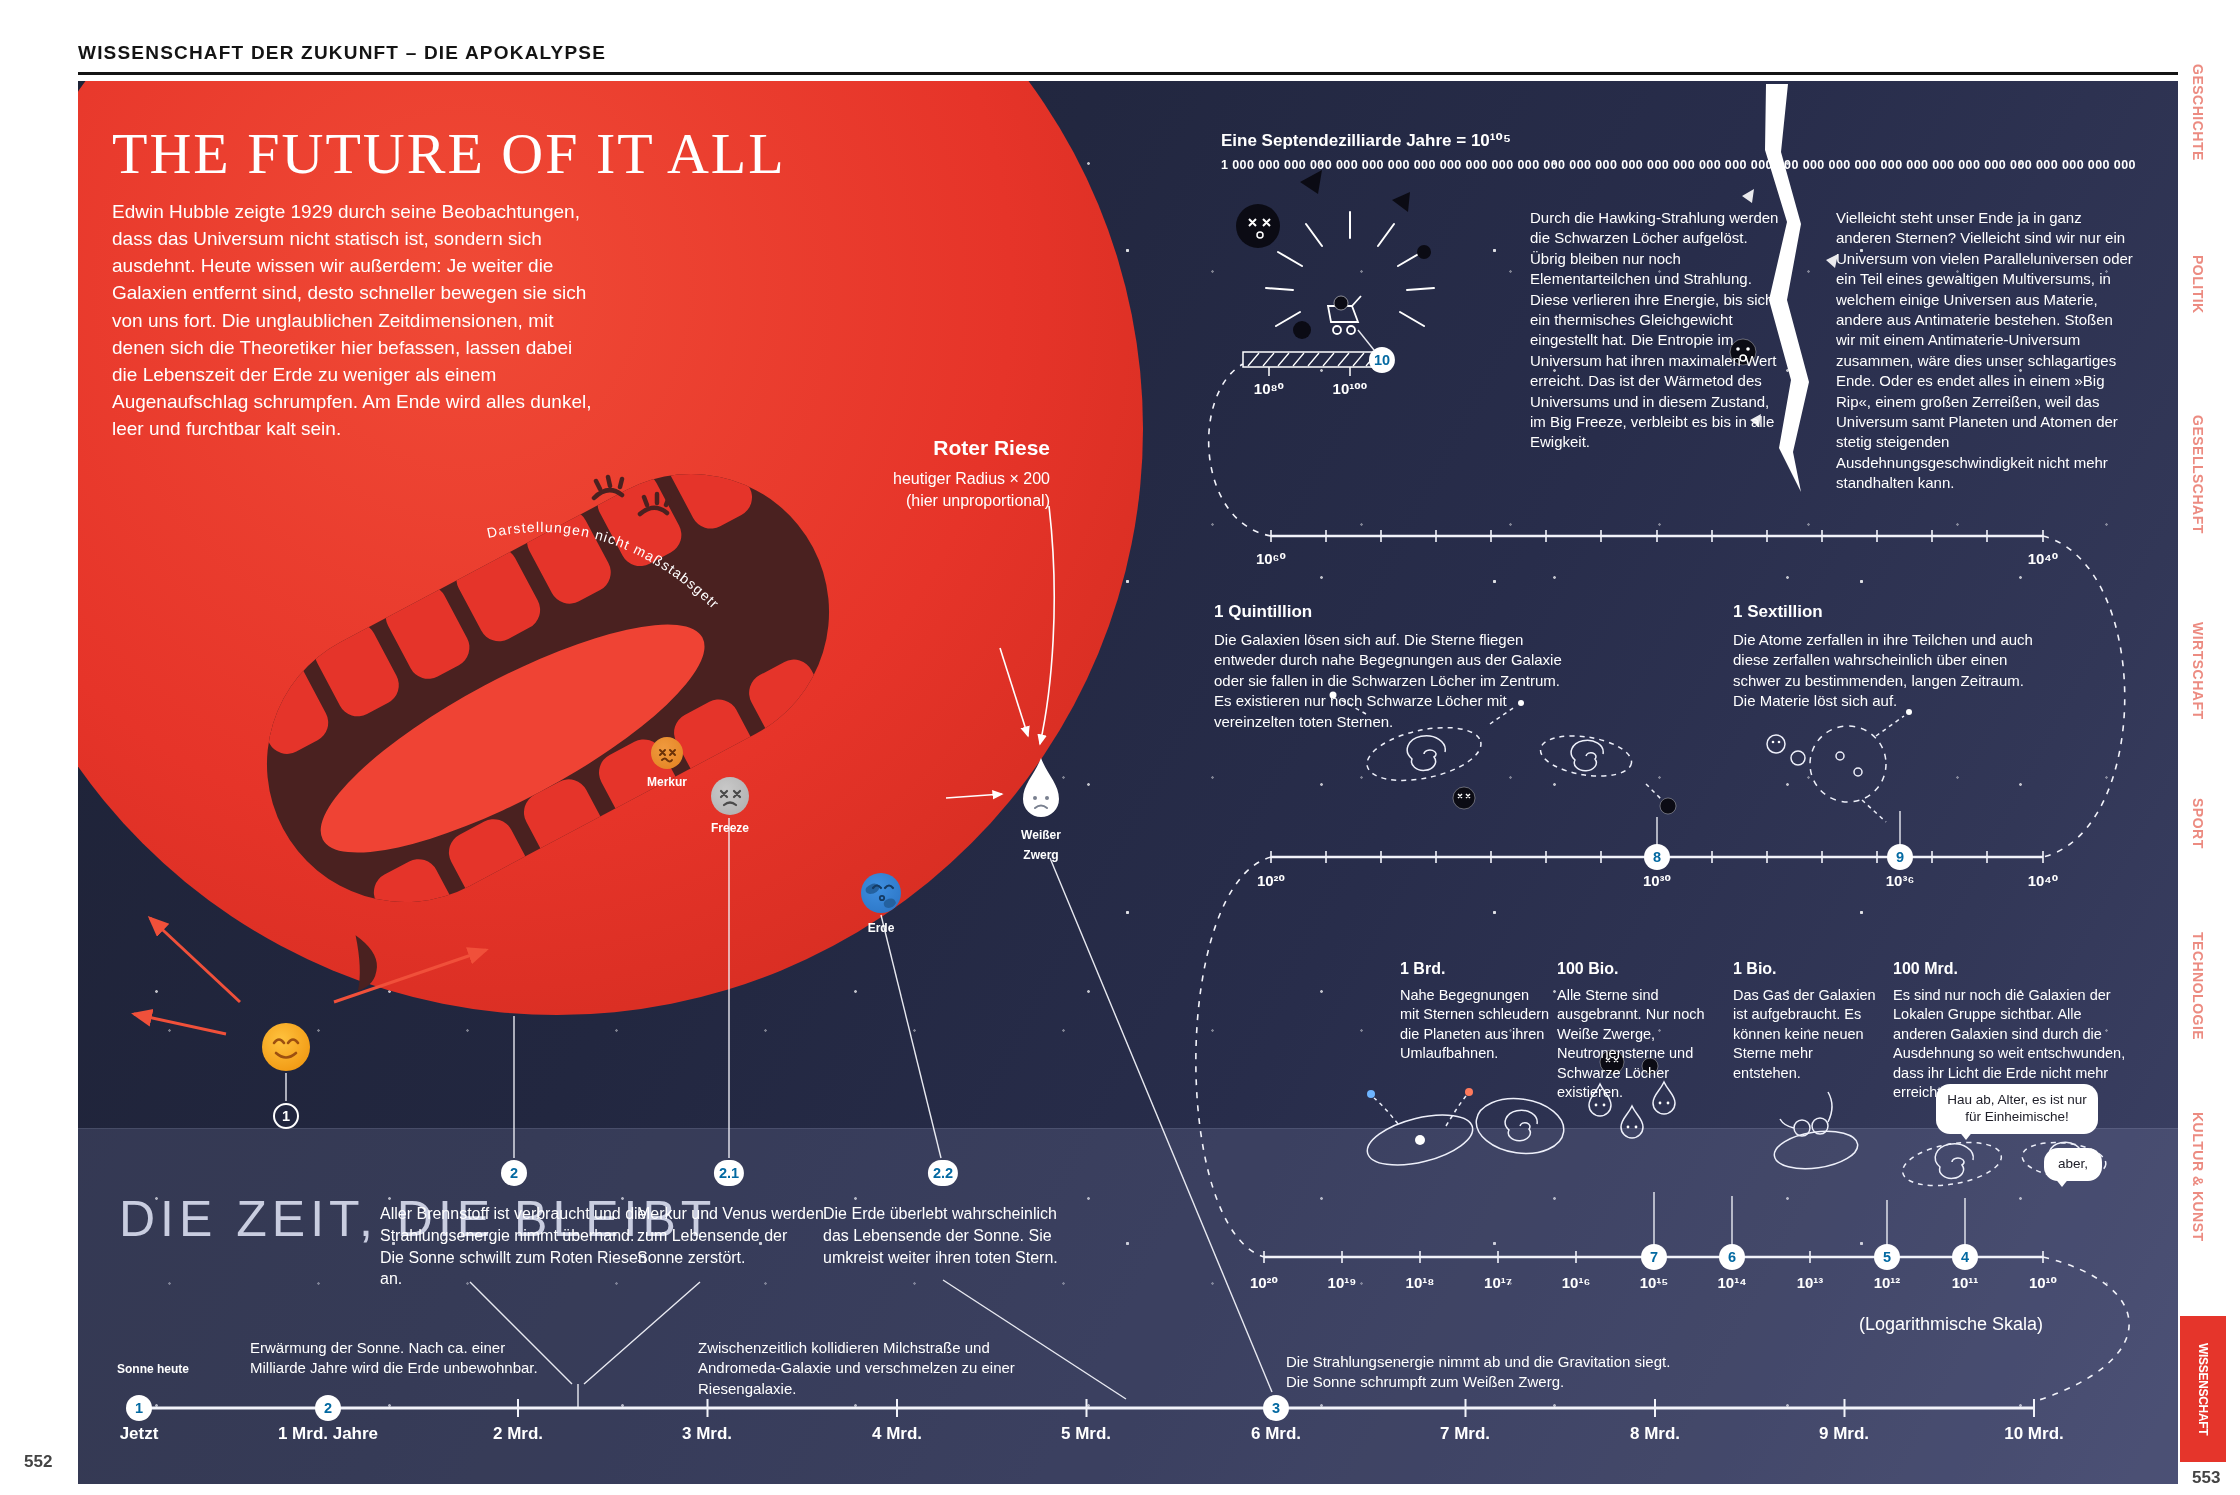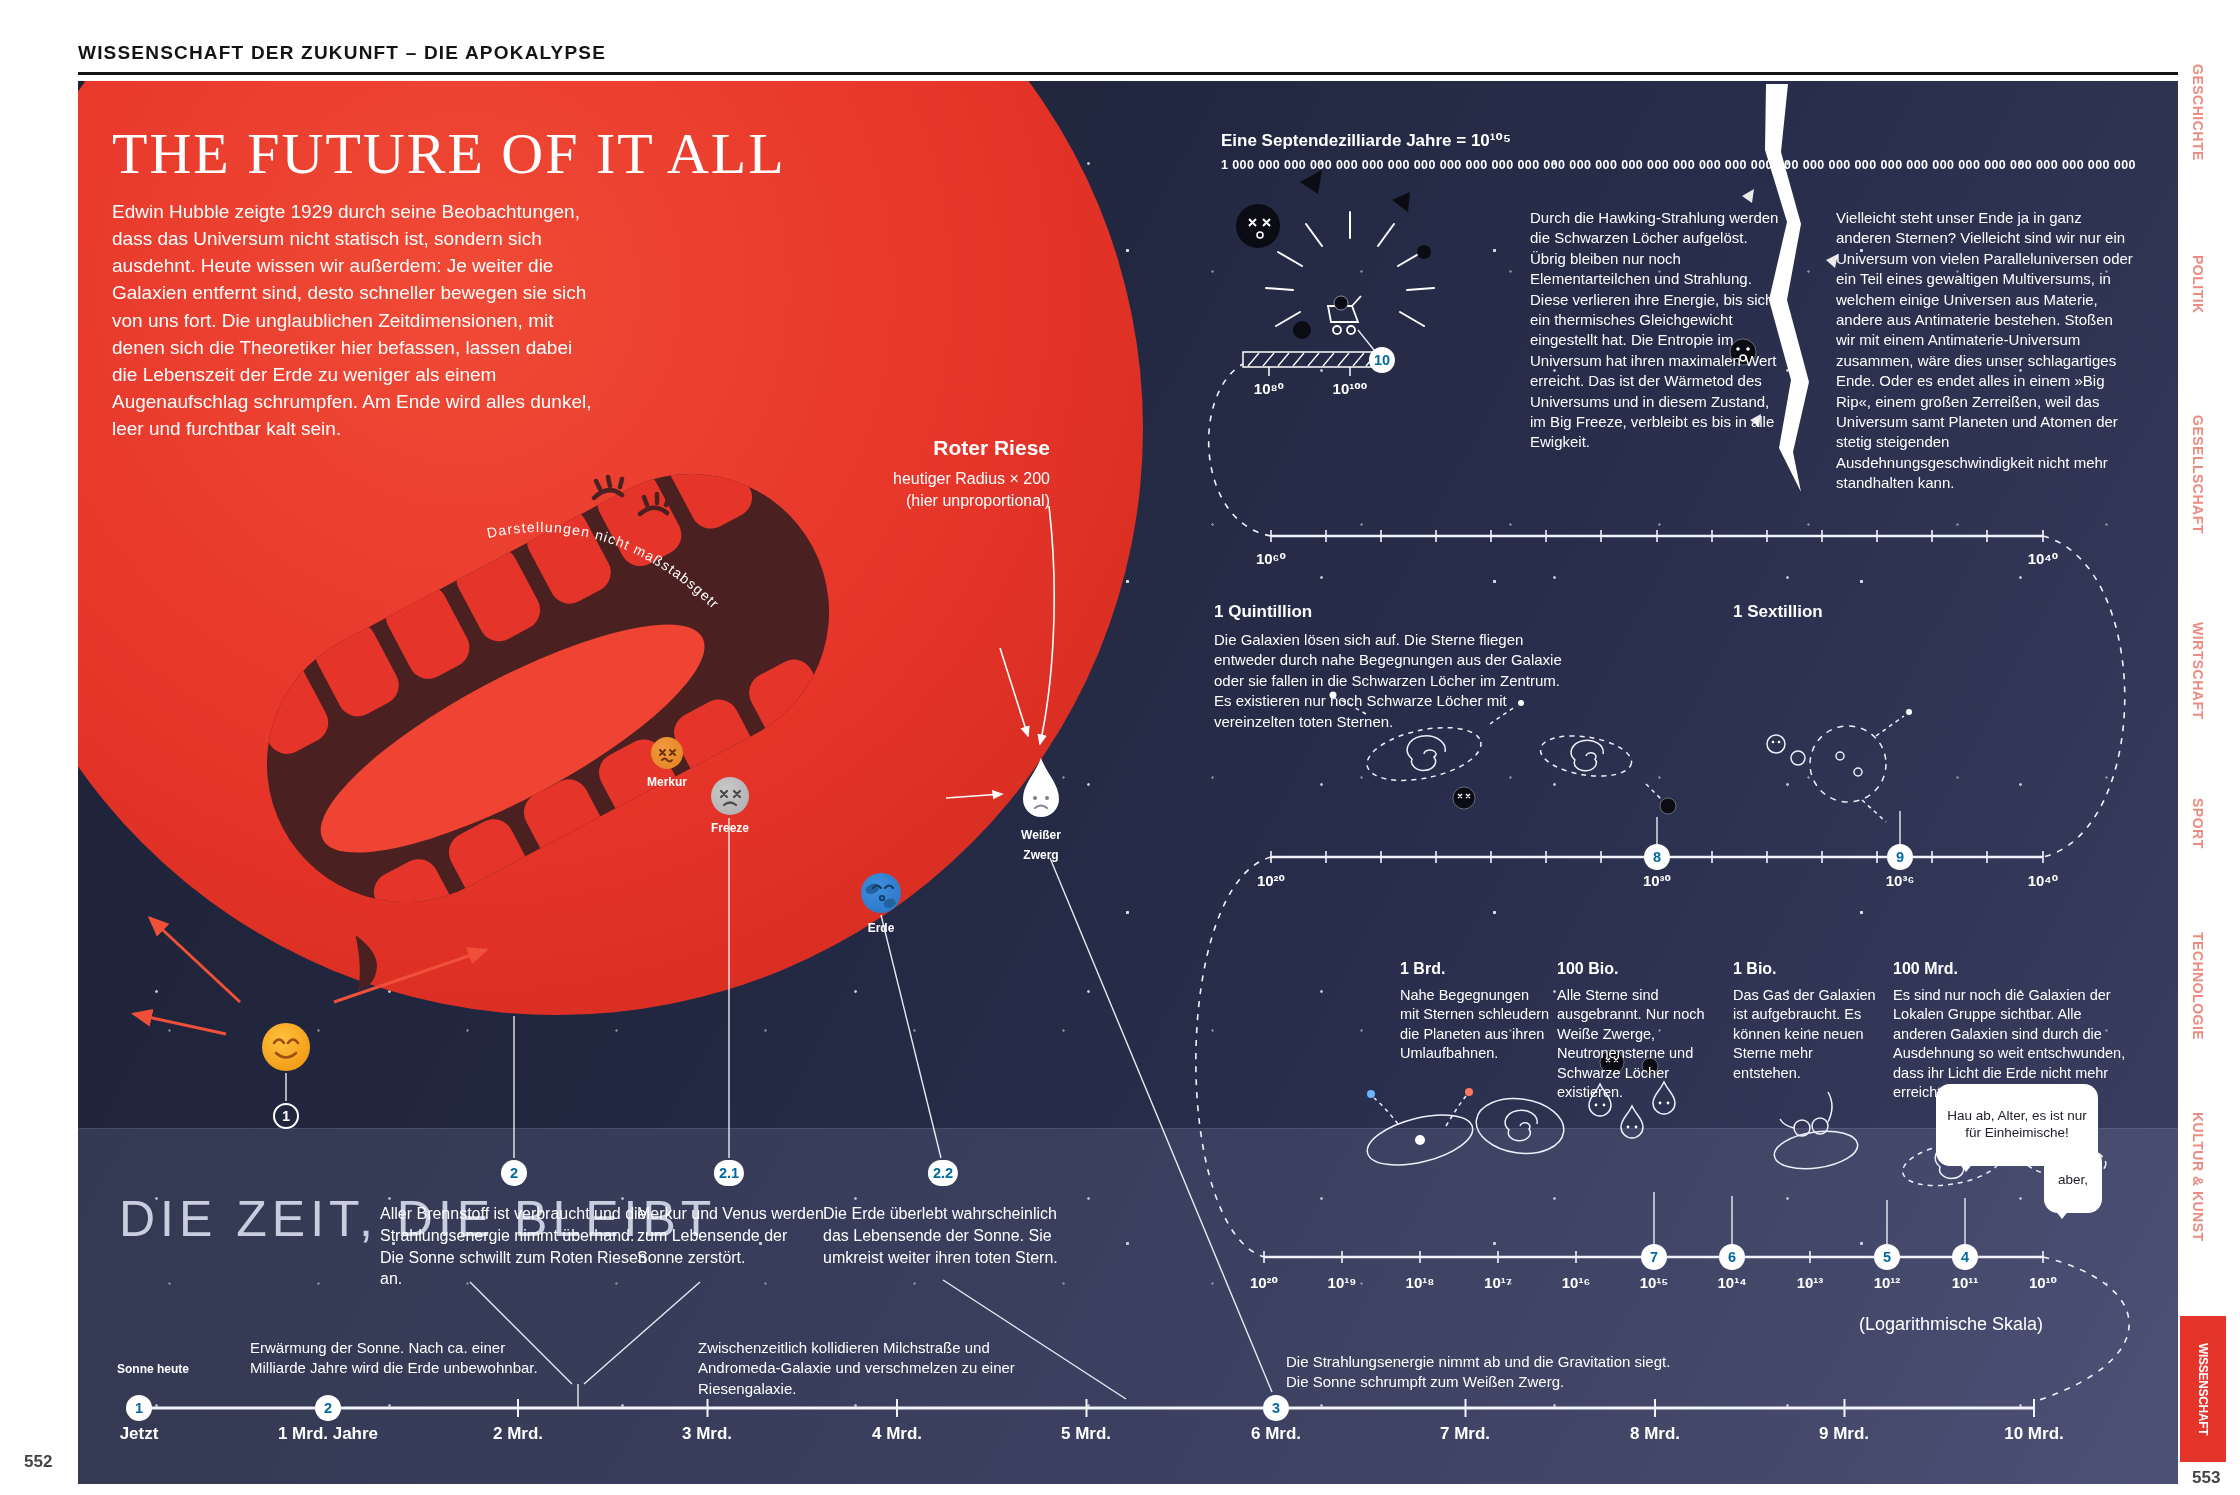--- a/index.html
+++ b/index.html
@@ -28,21 +28,21 @@
 .sun{background:radial-gradient(circle at 40% 35%,#ffc23e,#f29c16 75%)}
 .mercury{background:radial-gradient(circle at 40% 35%,#f09a3e,#e2811f)}
 .venus{background:radial-gradient(circle at 40% 35%,#c9c9c9,#adadad)}
 .earth{background:radial-gradient(circle at 40% 35%,#3e8fe0,#2a72c2)}
 .rg-block{position:absolute;left:842px;top:436px;width:208px;text-align:right;color:#fff}
 .rg-label{font-weight:bold;font-size:21px;margin-bottom:8px}
 .rg-sub{font-size:16px;line-height:1.35}
 .section-title{position:absolute;left:119px;top:1190px;font-size:50px;letter-spacing:5px;color:#c9cde0;font-weight:normal}
 .septen{position:absolute;left:1221px;top:130px;color:#fff;font-weight:bold;font-size:17px}
 .num-line{position:absolute;left:1221px;top:158px;width:951px;color:#fff;font-weight:bold;font-size:12.5px;letter-spacing:.4px;white-space:nowrap;overflow:hidden}
-.bubble{position:absolute;background:#fff;color:#20202a;border-radius:14px;padding:24px 10px;font-size:13.5px;line-height:1.25;text-align:center;z-index:6}
+.bubble{position:absolute;background:#fff;color:#20202a;border-radius:14px;padding:8px 10px;font-size:13.5px;line-height:1.25;text-align:center;z-index:6}
 .bubble:after{content:"";position:absolute;left:22px;bottom:-14px;border:8px solid transparent;border-top:10px solid #fff}
 .bubble.small:after{left:10px}
 .tab{position:absolute;left:2190px;writing-mode:vertical-rl;font-weight:bold;font-size:14px;letter-spacing:.5px;color:#ec8b81;white-space:nowrap}
 .tab-active{position:absolute;left:2180px;top:1316px;width:46px;height:146px;background:#e5352b;display:flex;align-items:center;justify-content:center;overflow:hidden}
 .tab-active span{writing-mode:vertical-rl;color:#fff;font-weight:bold;font-size:12px;letter-spacing:-.3px;white-space:nowrap}
 .pagenum{position:absolute;color:#444;font-weight:bold;font-size:17px}
 .col-title{position:absolute;color:#fff;font-weight:bold;font-size:16px}
 .col-body{position:absolute;color:#fff;font-size:14.5px;line-height:1.34}
 .lognote{position:absolute;left:1813px;top:1314px;width:230px;text-align:right;color:#fff;font-size:18px}
 </style>
@@ -313,20 +313,21 @@
       <div class="ticklab sup" style="left:1269px;top:380px">10⁸⁰</div>
       <div class="ticklab sup" style="left:1350px;top:380px">10¹⁰⁰</div>
       <div class="marker" style="left:1382px;top:360px">10</div>
 
       <div class="ticklab sup" style="left:1271px;top:550px">10⁶⁰</div>
       <div class="ticklab sup" style="left:2043px;top:550px">10⁴⁰</div>
 
       <div class="h-bold" style="left:1214px;top:602px">1 Quintillion</div>
       <div class="note sm" style="left:1214px;top:630px;width:350px">Die Galaxien lösen sich auf. Die Sterne fliegen entweder durch nahe Begegnungen aus der Galaxie oder sie fallen in die Schwarzen Löcher im Zentrum. Es existieren nur noch Schwarze Löcher mit vereinzelten toten Sternen.</div>
       <div class="h-bold" style="left:1733px;top:602px">1 Sextillion</div>
+      <div class="note sm" style="left:1733px;top:630px;width:310px">Die Atome zerfallen in ihre Teilchen und auch diese zerfallen wahrscheinlich über einen schwer zu bestimmenden, langen Zeitraum. Die Materie löst sich auf.</div>
 
       <div class="ticklab sup" style="left:1271px;top:872px">10²⁰</div>
       <div class="ticklab sup" style="left:1657px;top:872px">10³⁰</div>
       <div class="ticklab sup" style="left:1900px;top:872px">10³⁶</div>
       <div class="ticklab sup" style="left:2043px;top:872px">10⁴⁰</div>
       <div class="marker" style="left:1657px;top:857px">8</div>
       <div class="marker" style="left:1900px;top:857px">9</div>
 
       <div class="col-title" style="left:1400px;top:960px">1 Brd.</div>
       <div class="col-body" style="left:1400px;top:986px;width:150px">Nahe Begegnungen mit Sternen schleudern die Planeten aus ihren Umlaufbahnen.</div>

